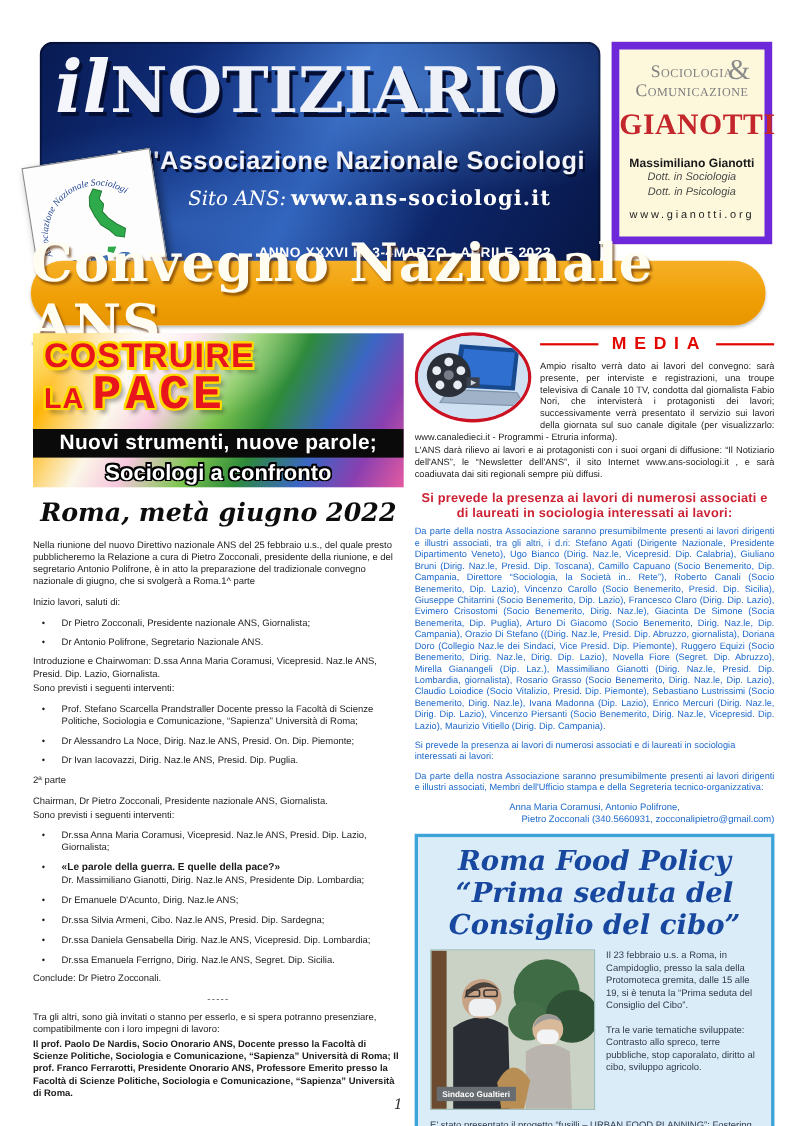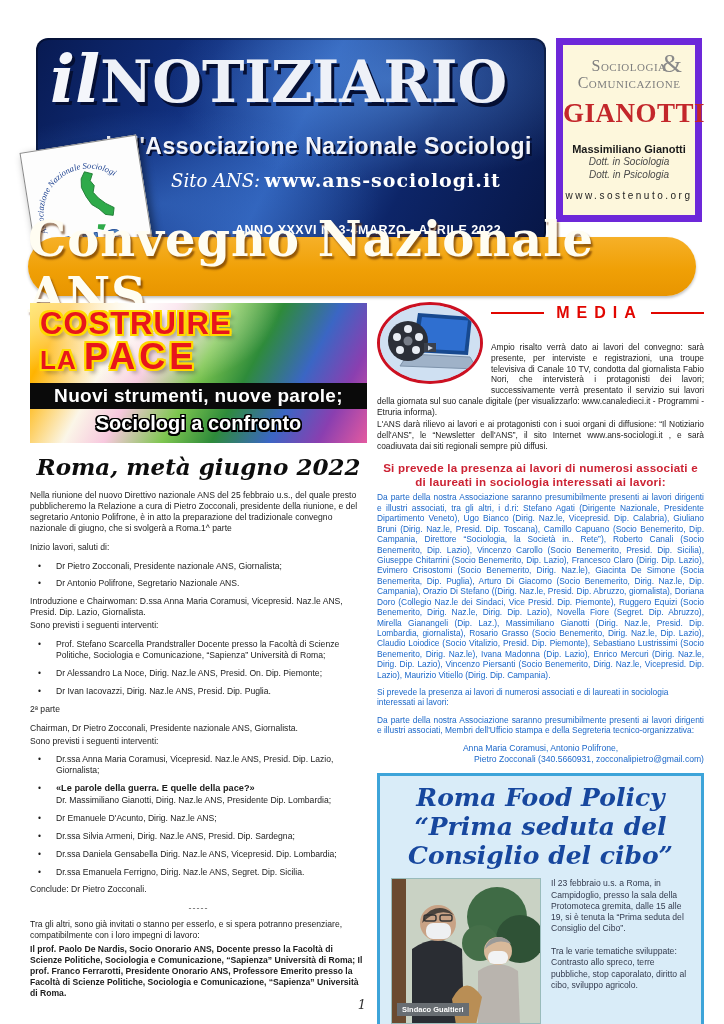--- a/index.html
+++ b/index.html
@@ -90,21 +90,21 @@
         #7ec650 50%, #2e8b3a 62%, #3b66c4 76%, #8a3fb0 88%, #e45aa0 100%);
     padding:6px 10px 0;
   }
   .pace-l1, .pace-l2 {
     font-weight:900; color:#e8151c; line-height:0.95; letter-spacing:1px;
     text-shadow:-2px -2px 0 #ffd900, 2px -2px 0 #ffd900, -2px 2px 0 #ffd900, 2px 2px 0 #ffd900,
       0 -2px 0 #ffd900, 0 2px 0 #ffd900, -2px 0 0 #ffd900, 2px 0 0 #ffd900, 4px 4px 4px rgba(0,0,0,.35);
   }
   .pace-l1 { font-size:31px; }
   .pace-l2 { font-size:26px; margin-top:2px; }
-  .pace-l2 .big { font-size:36px; letter-spacing:4px; }
+  .pace-l2 .big { font-size:44px; letter-spacing:4px;font-family:Liberation Mono, monospace; }
   .pace-bar {
     margin:8px -10px 0; background:#0a0a0a; color:#fff; text-align:center;
     font-weight:700; font-size:19px; padding:2px 0; letter-spacing:0.3px;
   }
   .pace-l4 {
     margin-top:3px; text-align:center; font-weight:700; font-size:20px; color:#fff;
     text-shadow:-1.5px -1.5px 0 #000, 1.5px -1.5px 0 #000, -1.5px 1.5px 0 #000, 1.5px 1.5px 0 #000,
       0 -1.5px 0 #000, 0 1.5px 0 #000, -1.5px 0 0 #000, 1.5px 0 0 #000;
   }
 
@@ -121,21 +121,21 @@
   .divider { text-align:center; color:#555; font-size:9px; letter-spacing:1px; margin:4px 0 6px; }
   .p-bold { font-weight:700; }
 
   
   .media-sec { overflow:hidden; }
   .media-oval {
     float:left; width:106px; height:82px; border-radius:50%;
     border:3px solid #cc1122; overflow:hidden; margin:2px 8px 4px 0;
     background:#cfe0f2;
   }
-  .media-head { display:flex; align-items:center; gap:8px; margin:4px 0 20px; }
+  .media-head { display:flex; align-items:center; gap:8px; margin:4px 0 5px; }
   .media-head .line { flex:1; height:2.5px; background:#e10600; }
   .media-head .word {
     color:#e10600; font-weight:900; font-size:16px; letter-spacing:7px; padding-left:4px;
   }
   .media-sec p { font-size:8.4px; line-height:1.28; text-align:justify; color:#222; }
 
   
   .red-heading {
     margin:9px 0 3px; text-align:center; color:#cc2233; font-weight:700;
     font-size:11.6px; line-height:1.25; letter-spacing:0.2px;
@@ -202,21 +202,21 @@
     </div>
   </header>
 
   <aside class="gianotti">
     <div class="gg-l1"><span>Sociologia</span><span class="gg-amp">&amp;</span></div>
     <div class="gg-l2">Comunicazione</div>
     <div class="gg-name">GIANOTTI</div>
     <div class="gg-person">Massimiliano Gianotti</div>
     <div class="gg-tit">Dott. in Sociologia</div>
     <div class="gg-tit">Dott. in Psicologia</div>
-    <div class="gg-site">www.sostenuto.org</div>
+    <div class="gg-site">www.gianotti.org</div>
   </aside>
 
   <div class="orange-banner">
     <span class="txt">Convegno Nazionale ANS</span>
   </div>
 
   <section class="col-left">
     <div class="pace-box">
       <div class="pace-l1">COSTRUIRE</div>
       <div class="pace-l2">
@@ -271,21 +271,21 @@
         <span class="bold-line" style="display:block;">«Le parole della guerra. E quelle della pace?»</span>
         <span style="display:block;">Dr. Massimiliano Gianotti, Dirig. Naz.le ANS, Presidente Dip. Lombardia;</span>
       </span>
     </div>
     <div class="bul">
         <span class="dot">•</span>
         <span class="txt">Dr Emanuele D'Acunto, Dirig. Naz.le ANS;</span>
       </div>
     <div class="bul">
         <span class="dot">•</span>
-        <span class="txt">Dr.ssa Silvia Armeni, Dirig. Naz.le ANS, Presid. Dip. Sardegna;</span>
+        <span class="txt">Dr.ssa Silvia Armeni, Cibo. Naz.le ANS, Presid. Dip. Sardegna;</span>
       </div>
     <div class="bul">
         <span class="dot">•</span>
         <span class="txt">Dr.ssa Daniela Gensabella Dirig. Naz.le ANS, Vicepresid. Dip. Lombardia;</span>
       </div>
     <div class="bul">
         <span class="dot">•</span>
         <span class="txt">Dr.ssa Emanuela Ferrigno, Dirig. Naz.le ANS, Segret. Dip. Sicilia.</span>
       </div>
 

